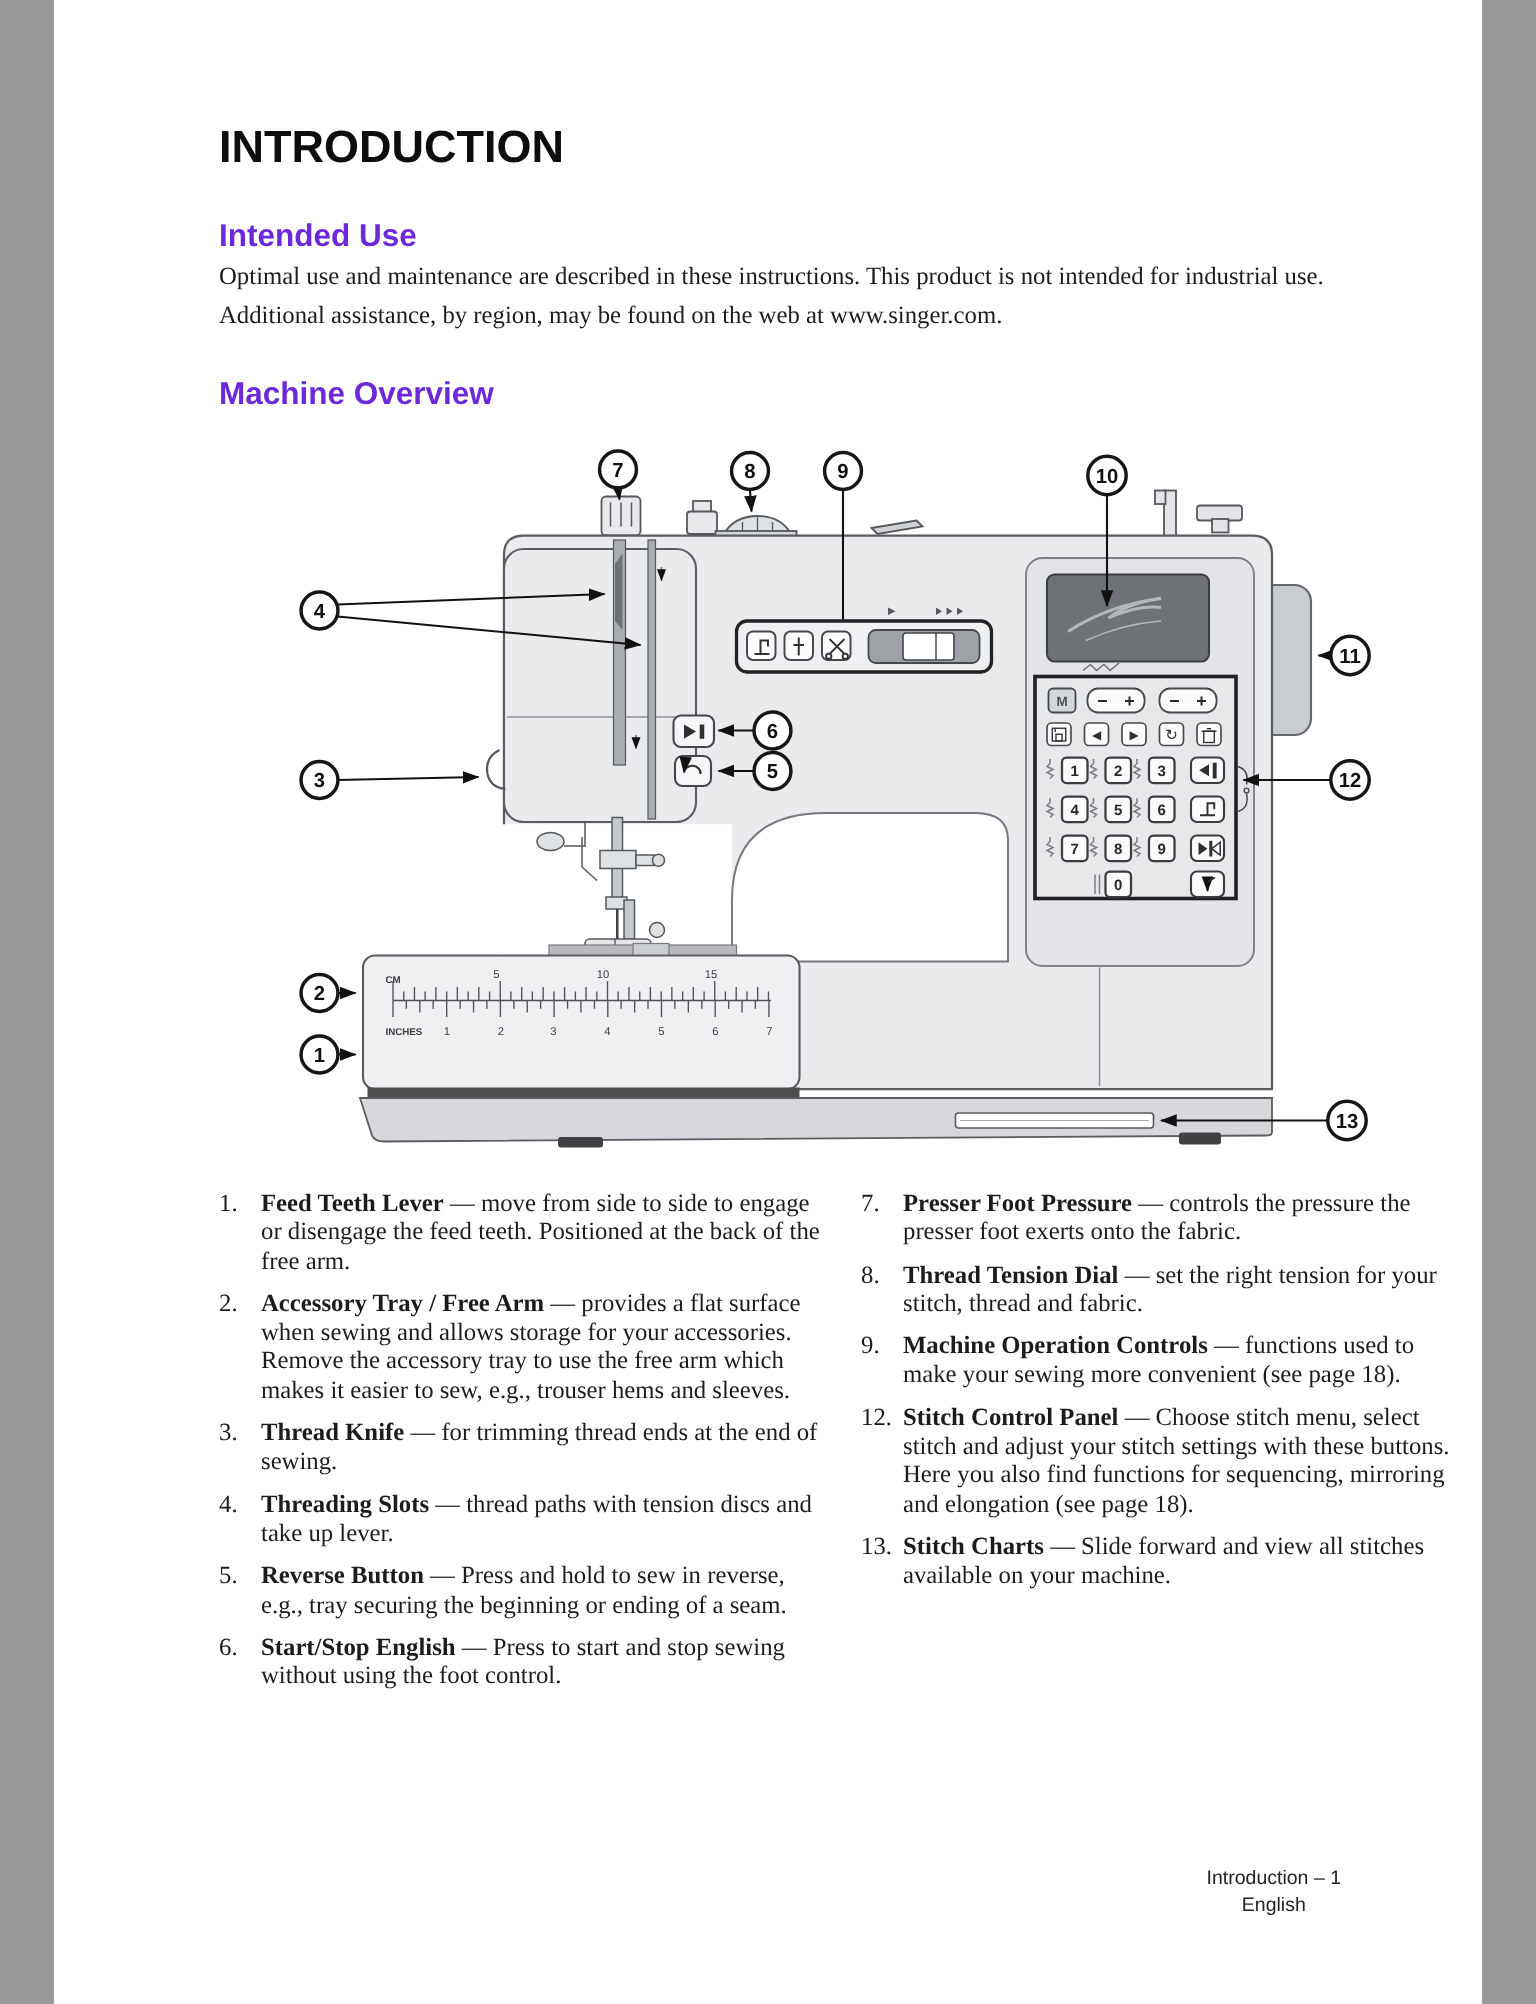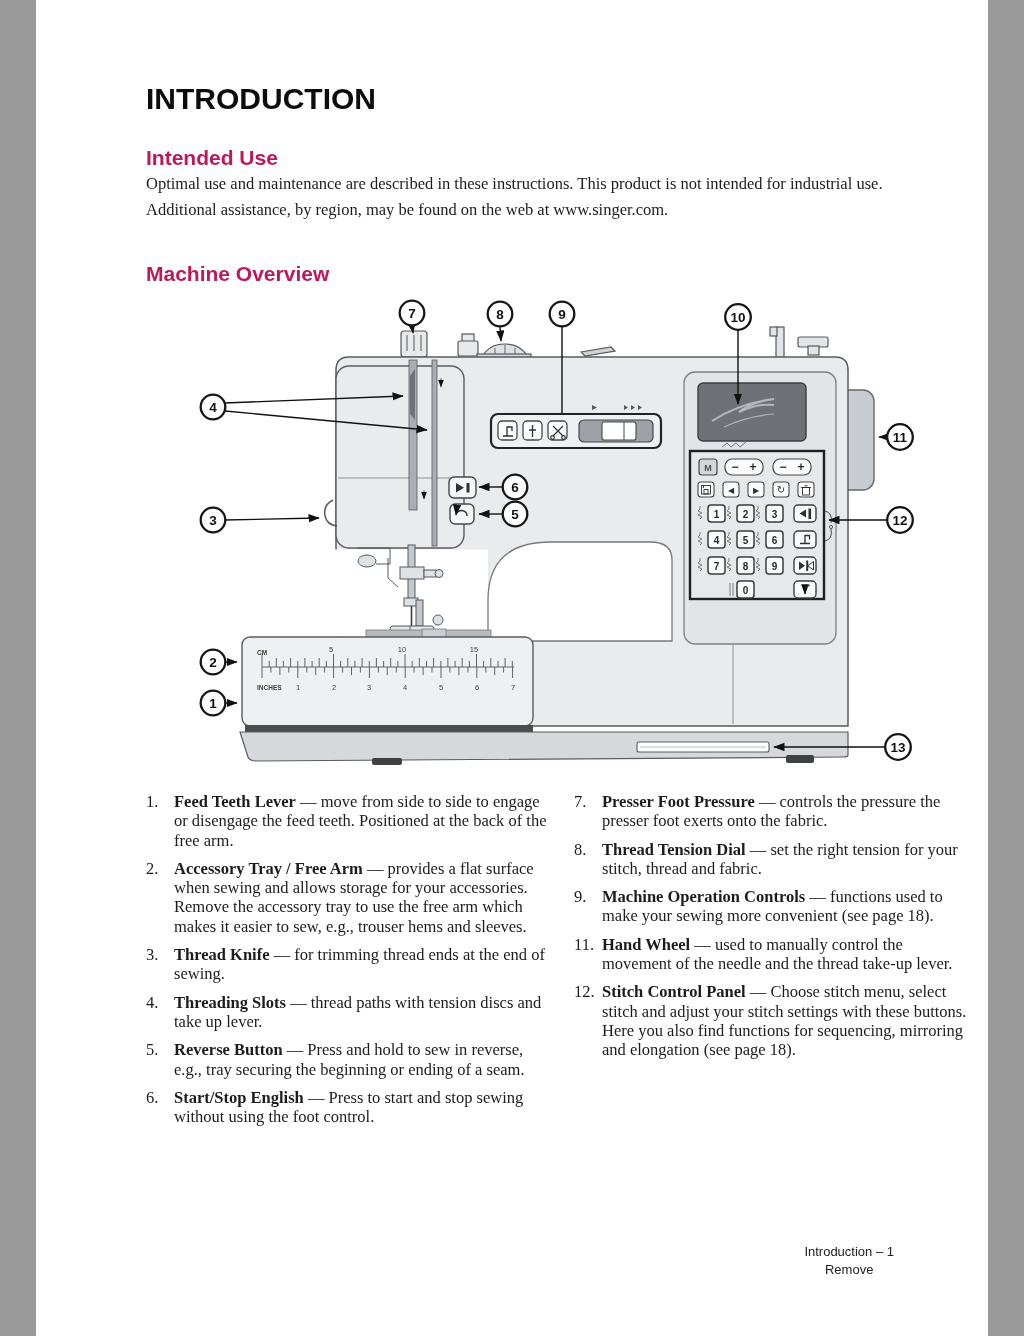--- a/index.html
+++ b/index.html
@@ -7,24 +7,24 @@
     position:relative;width:952px;height:1336px;margin:0 auto;
     background:#ffffff;overflow:hidden;
     font-family:"Liberation Serif", serif;color:#111;
   }
   .h1{
     position:absolute;left:110px;top:82px;
     font-family:"Liberation Sans", sans-serif;font-size:30px;font-weight:bold;color:#0d0d0d;
   }
   .h2{
     position:absolute;left:110px;
-    font-family:"Liberation Sans", sans-serif;font-size:21px;font-weight:bold;color:#be185d;
+    font-family:"Liberation Sans", sans-serif;font-size:21px;font-weight:bold;color:#6d28d9;
   }
   .h2.intended{top:146px;}
-  .h2.overview{top:262px;}
+  .h2.overview{top:251px;}
   .para{position:absolute;left:110px;width:810px;font-size:16.5px;line-height:1.2;color:#1c1c1c;}
   .para.p1{top:174px;}
   .para.p2{top:200px;}
   .legend{
     position:absolute;left:110px;top:792px;width:826px;
     display:flex;gap:26px;font-size:16.5px;line-height:1.17;color:#1c1c1c;
   }
   .legend .col{width:402px;flex:0 0 402px;}
   .legend .col.right{flex:1 1 auto;width:auto;}
   .item{display:grid;grid-template-columns:28px 1fr;margin-bottom:9px;}
@@ -374,28 +374,28 @@
         </div>
       <div class="item">
           <span class="num">8.</span>
           <span class="body"><b>Thread Tension Dial</b><span> — set the right tension for your stitch, thread and fabric.</span></span>
         </div>
       <div class="item">
           <span class="num">9.</span>
           <span class="body"><b>Machine Operation Controls</b><span> — functions used to make your sewing more convenient (see page 18).</span></span>
         </div>
       <div class="item">
-          <span class="num">11.</span>
-          <span class="body"><b>Hand Wheel</b><span> — used to manually control the movement of the needle and the thread take-up lever.</span></span>
-        </div>
-      <div class="item">
           <span class="num">12.</span>
           <span class="body"><b>Stitch Control Panel</b><span> — Choose stitch menu, select stitch and adjust your stitch settings with these buttons. Here you also find functions for sequencing, mirroring and elongation (see page 18).</span></span>
         </div>
+      <div class="item">
+          <span class="num">13.</span>
+          <span class="body"><b>Stitch Charts</b><span> — Slide forward and view all stitches available on your machine.</span></span>
+        </div>
     </div>
   </div>
 
   <div class="footer">
     <div>Introduction – 1</div>
-    <div>Remove</div>
+    <div>English</div>
   </div>
 
 </div>
 
 </body></html>

